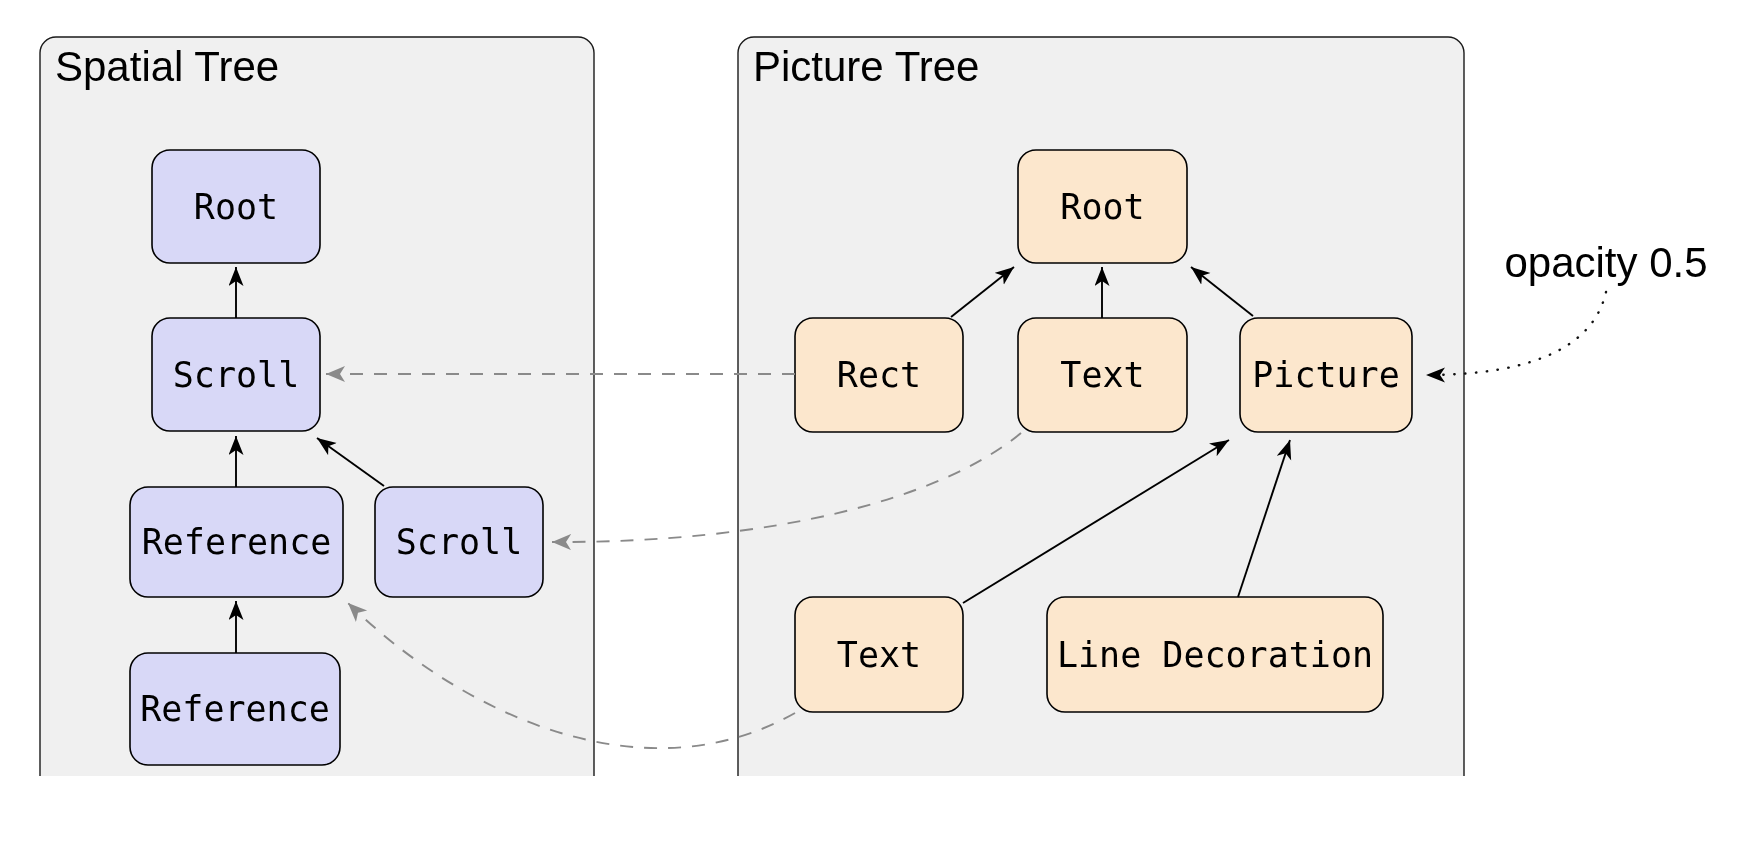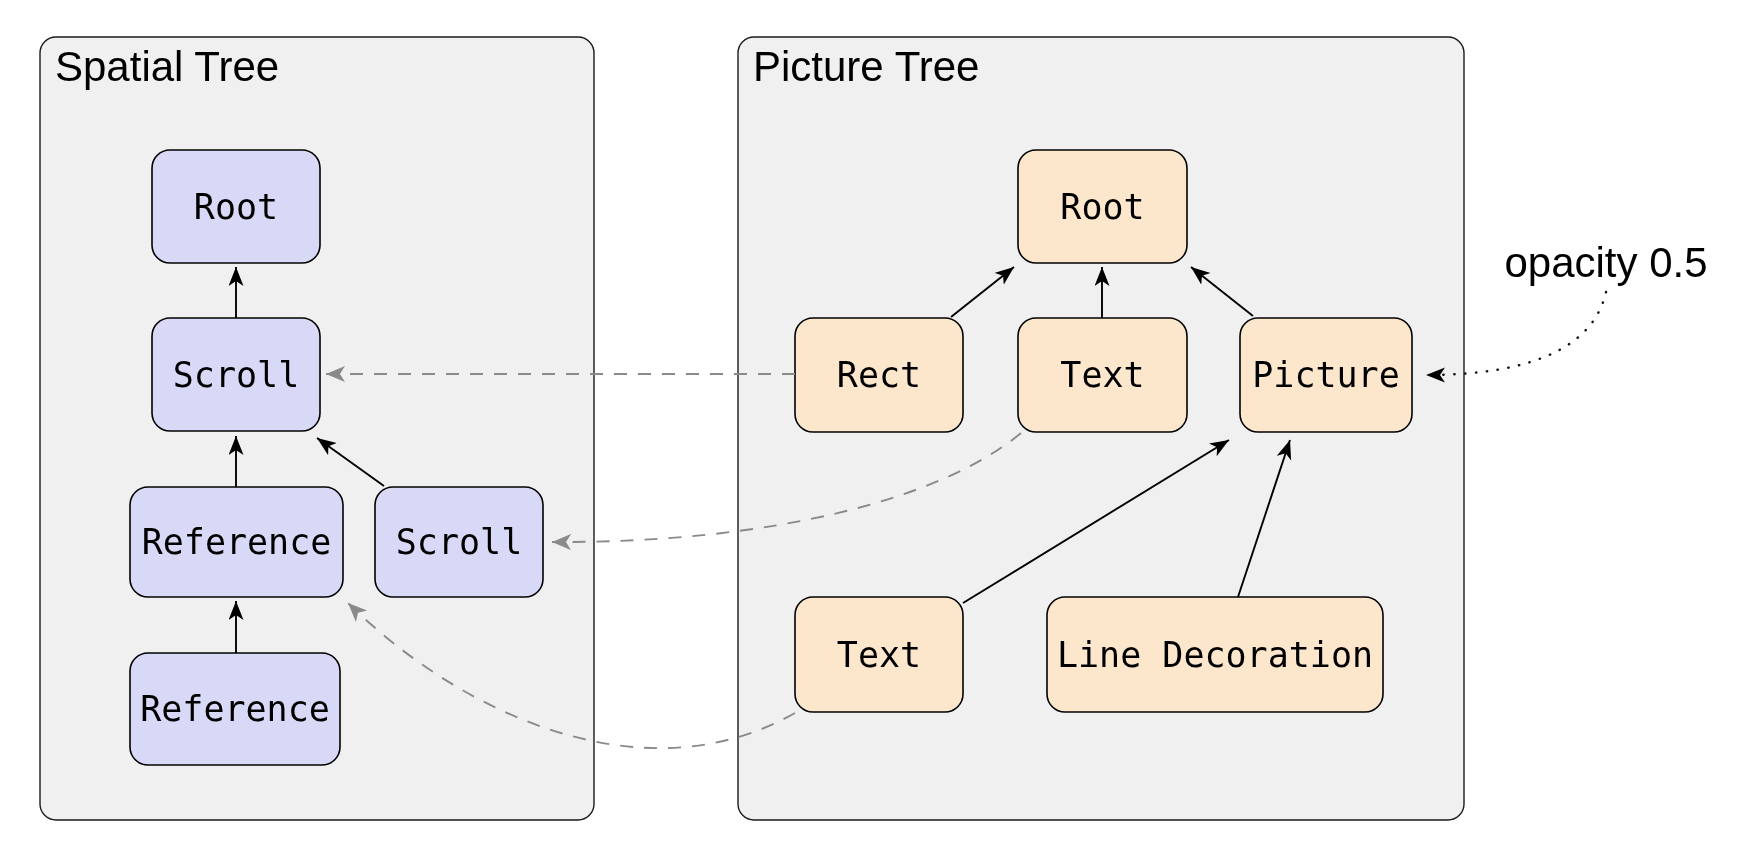--- a/index.html
+++ b/index.html
@@ -4,21 +4,21 @@
 <style>
   html, body {
     margin: 0;
     padding: 0;
     background: #ffffff;
     font-family: "Liberation Sans", sans-serif;
   }
   .stage {
     position: relative;
     width: 1742px;
-    height: 868px;
+    height: 776px;
     background: #ffffff;
     overflow: hidden;
   }
   svg { display: block; }
   .panel-rect {
     fill: #f0f0f0;
     stroke: #1a1a1a;
     stroke-width: 1.4;
   }
   .panel-title {

